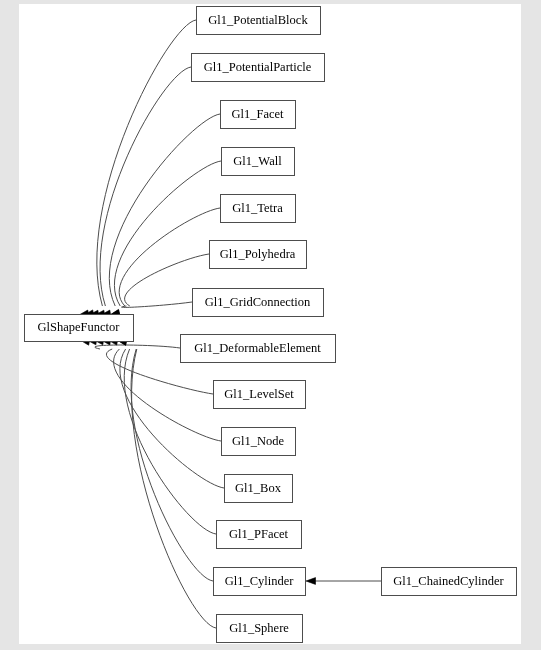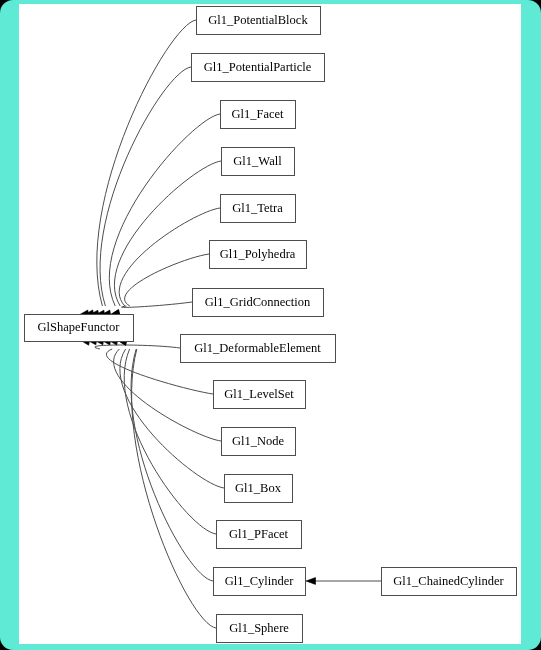--- a/index.html
+++ b/index.html
@@ -10,22 +10,21 @@
   body {
     width: 541px;
     height: 650px;
     overflow: hidden;
     font-family: "Liberation Serif", serif;
   }
   #diagram-root {
     position: relative;
     width: 541px;
     height: 650px;
-    background: #5eead4;
-    border-radius: 13px;
+    background: #e5e5e5;
   }
   #canvas {
     position: absolute;
     left: 19px;
     top: 4px;
     width: 502px;
     height: 640px;
     background: #ffffff;
   }
   svg#graph {

